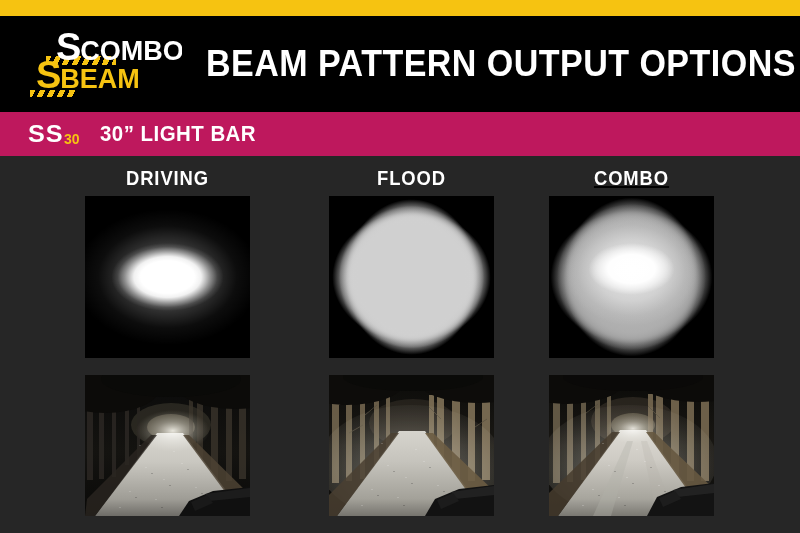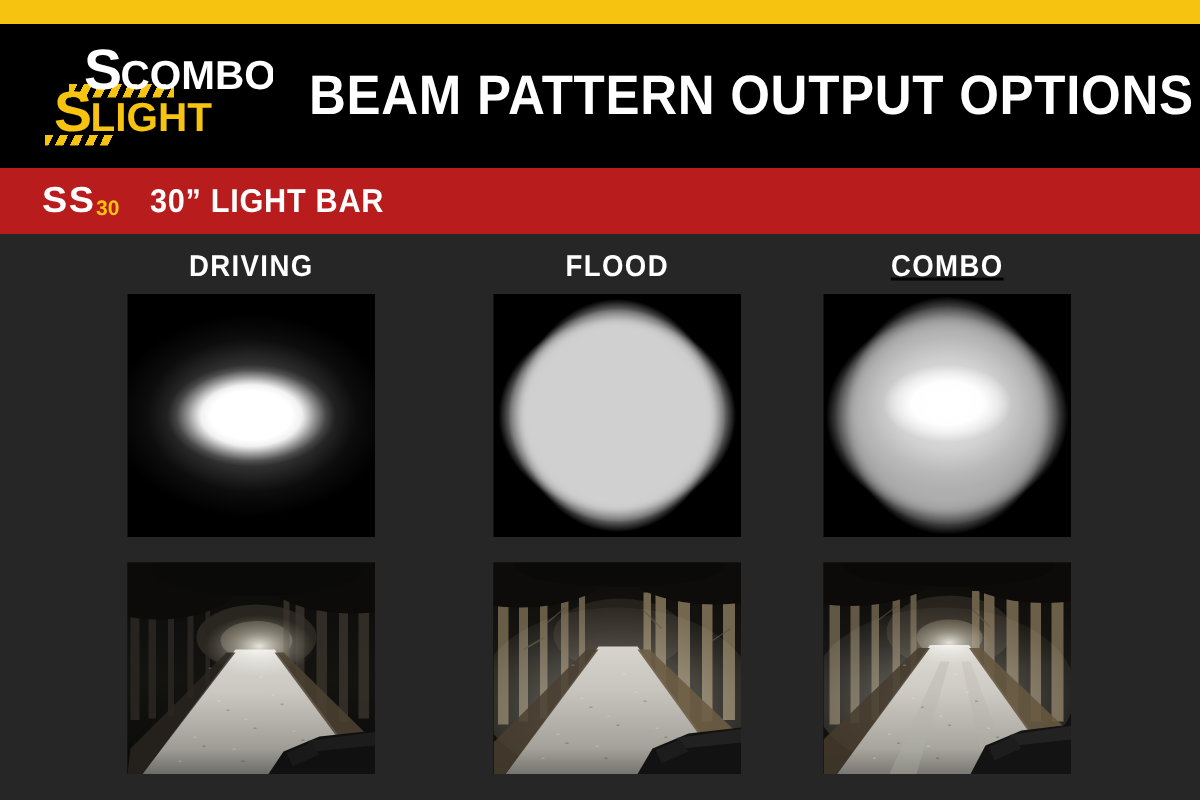--- a/index.html
+++ b/index.html
@@ -69,21 +69,21 @@
     letter-spacing:0.5px;
     transform:scaleX(0.92);
     transform-origin:left center;
     margin-left:24px;
     white-space:nowrap;
   }
 
   
   .subbar{
     position:absolute;left:0;top:112px;width:800px;height:44px;
-    background:#b91c1c;
+    background:#be185d;
     display:flex;align-items:center;
   }
   .ss-badge{
     margin-left:28px;
     display:flex;align-items:baseline;white-space:nowrap;
   }
   .ss-badge .ss{
     color:#ffffff;font-weight:bold;font-size:24px;letter-spacing:1px;
     font-family:"Liberation Sans", sans-serif;
     transform:scaleX(1.05);transform-origin:left bottom;
@@ -198,21 +198,21 @@
 
     <div class="logo">
       <div class="stripes"></div>
       <div class="stripes-2"></div>
       <div class="logo-row logo-row-1 logo-white">
         <span class="logo-cap">S</span>
           <span class="logo-rest">COMBO</span>
       </div>
       <div class="logo-row logo-row-2 logo-gold">
         <span class="logo-cap">S</span>
-          <span class="logo-rest">LIGHT</span>
+          <span class="logo-rest">BEAM</span>
       </div>
     </div>
 
     <div class="title">BEAM PATTERN OUTPUT OPTIONS</div>
   </div>
 
   <div class="subbar">
     <div class="ss-badge">
       <span class="ss">SS</span>
       <span class="num">30</span>

